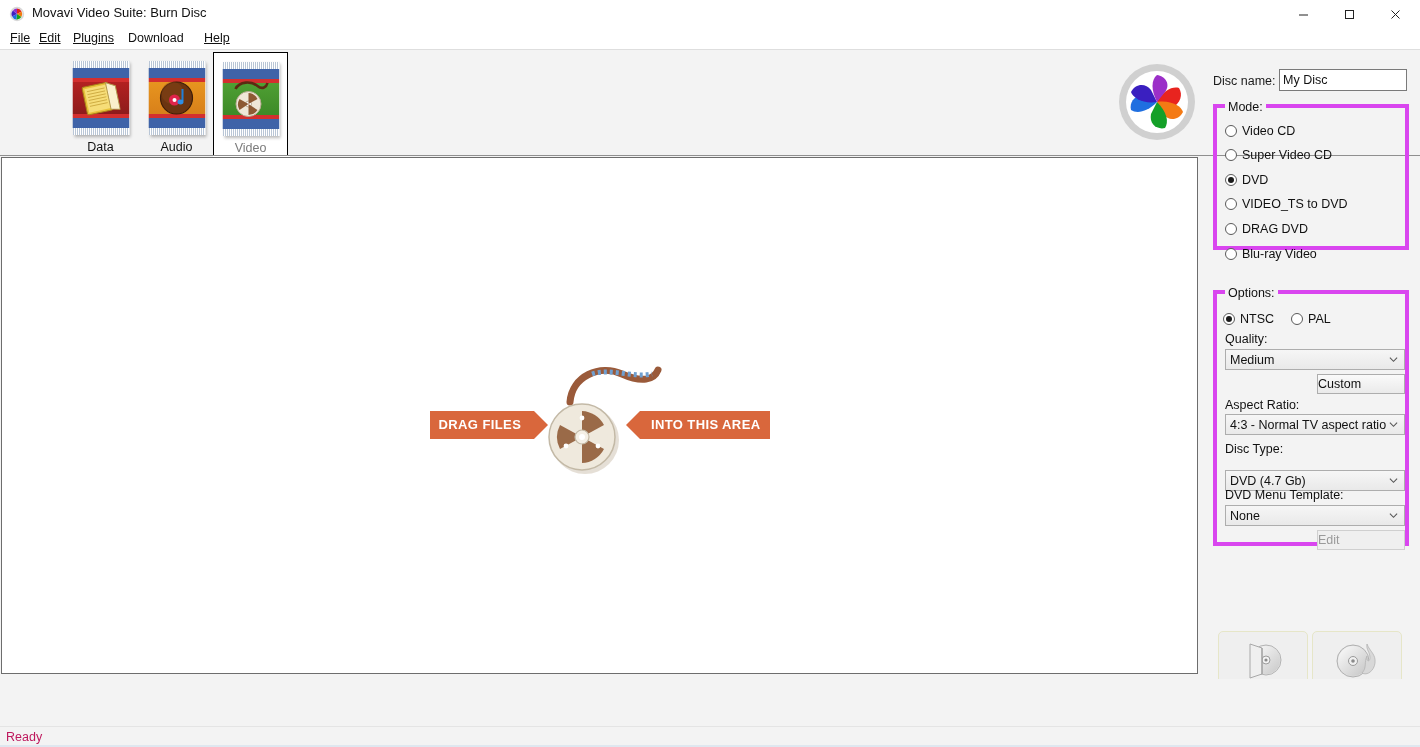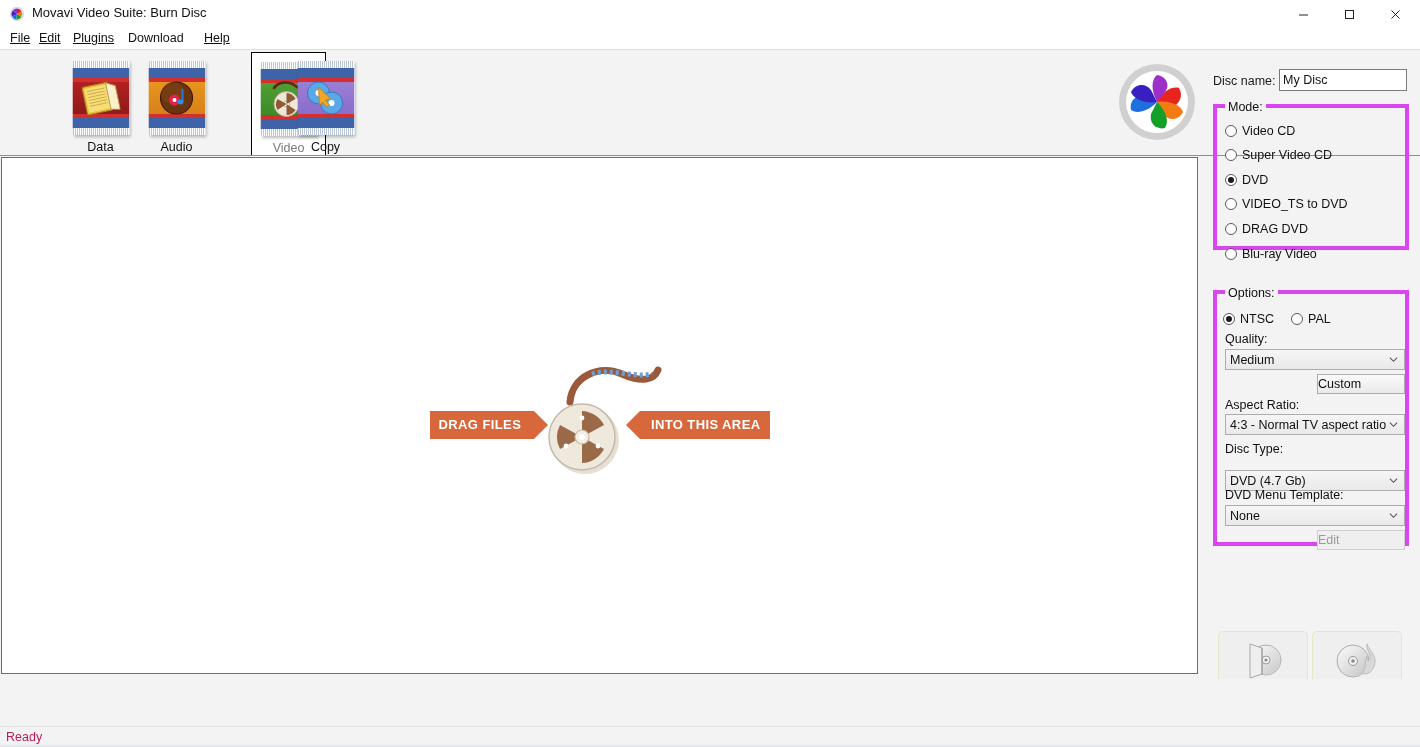--- a/index.html
+++ b/index.html
@@ -31,21 +31,21 @@
   #mi-edit { left:34px; }
   #mi-plugins { left:68px; }
   #mi-download { left:123px; }
   #mi-help { left:199px; }
   #menu-rule { position:absolute; left:0; top:49px; width:1420px; height:1px; background:#dedede; }
 
   
   #tabstrip { position:absolute; left:0; top:50px; width:1420px; height:106px; background:#f3f3f3; }
   #tabstrip-underline { position:absolute; left:0; top:155px; width:1420px; height:1px; background:#8f8f8f; }
   .tab { position:absolute; top:2px; width:75px; height:104px; }
-  .tab.selected { background:#ffffff; border-left:1px solid #000; border-right:1px solid #000; border-top:1px solid #000;margin-left:38px; }
+  .tab.selected { background:#ffffff; border-left:1px solid #000; border-right:1px solid #000; border-top:1px solid #000; }
   .tab.selected:after { content:""; position:absolute; left:-1px; bottom:-2px; width:77px; height:3px; background:#ffffff; }
   .tab-icon { position:absolute; left:50%; top:9px; transform:translateX(-50%); width:57px; height:77px; }
   .tab-label { position:absolute; left:0; top:88px; width:100%; text-align:center; font-size:12.5px; color:#111; }
   .tab.selected .tab-label { color:#7b7b7b; }
   #tab-data { left:63px; }
   #tab-audio { left:139px; }
   #tab-video { left:213px; }
   #tab-copy { left:288px; }
 
   
@@ -253,41 +253,20 @@
             <path d="M19 25 L19 14 A11 11 0 0 1 28 20 Z"></path>
             <path d="M19 25 L28 31 A11 11 0 0 1 19 36 Z"></path>
             <path d="M19 25 L10 31 A11 11 0 0 1 10 20 Z"></path>
           </g>
         </svg>
       </div>
     </div>
     <div class="tab-label">Video</div>
   </div>
 
-  <div class="tab" id="tab-copy">
-    <div class="tab-icon">
-      <div class="rug">
-        <div class="band field" style="background:linear-gradient(#9b7fd4,#8b6ccb);"></div>
-        <div class="band fringe-t"></div>
-          <div class="band blue-t"></div>
-          <div class="band red-t"></div>
-        <div class="band red-b"></div>
-          <div class="band blue-b"></div>
-          <div class="band fringe-b"></div>
-        <svg class="disc-badge" width="42" height="38" viewBox="0 0 42 38">
-          <circle cx="14" cy="14" r="11" fill="#5aa8e8" stroke="#2d7cc0" stroke-width="1"></circle>
-          <circle cx="14" cy="14" r="3" fill="#ffffff"></circle>
-          <circle cx="27" cy="24" r="11" fill="#5aa8e8" stroke="#2d7cc0" stroke-width="1"></circle>
-          <circle cx="27" cy="24" r="3" fill="#ffffff"></circle>
-          <path d="M14 8 L26 20 L21 21 L25 26 L22 28 L18 23 L15 27 Z" fill="#f5a623" stroke="#c27d12" stroke-width="0.8"></path>
-        </svg>
-      </div>
-    </div>
-    <div class="tab-label">Copy</div>
-  </div>
 </div>
 <div id="tabstrip-underline"></div>
 
 <div id="movavi-logo">
   <svg width="80" height="80" viewBox="0 0 80 80">
     <circle cx="40" cy="40" r="38" fill="#d0d0d0"></circle>
     <circle cx="40" cy="40" r="31" fill="#ffffff"></circle>
     <g>
       <path d="M40 40 C46 28 56 24 62 26 C66 32 64 42 54 46 Z" fill="#e8241f"></path>
       <path d="M40 40 C54 38 64 44 66 50 C62 58 52 60 46 52 Z" fill="#f47a14"></path>

